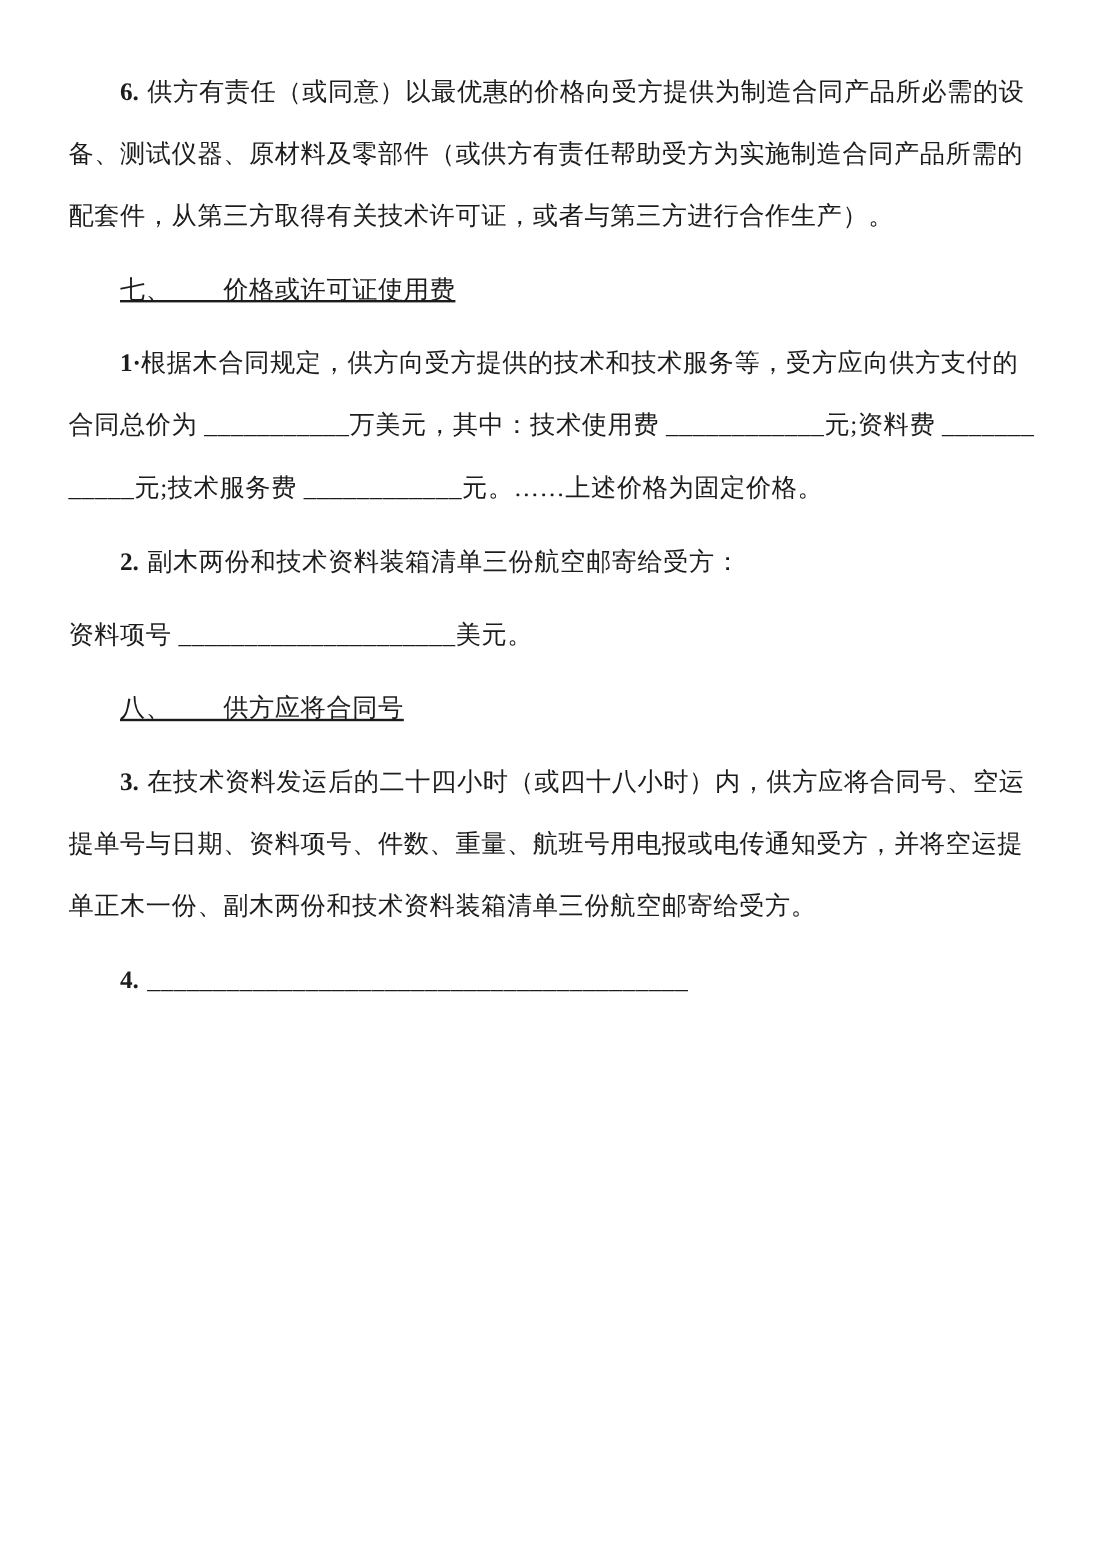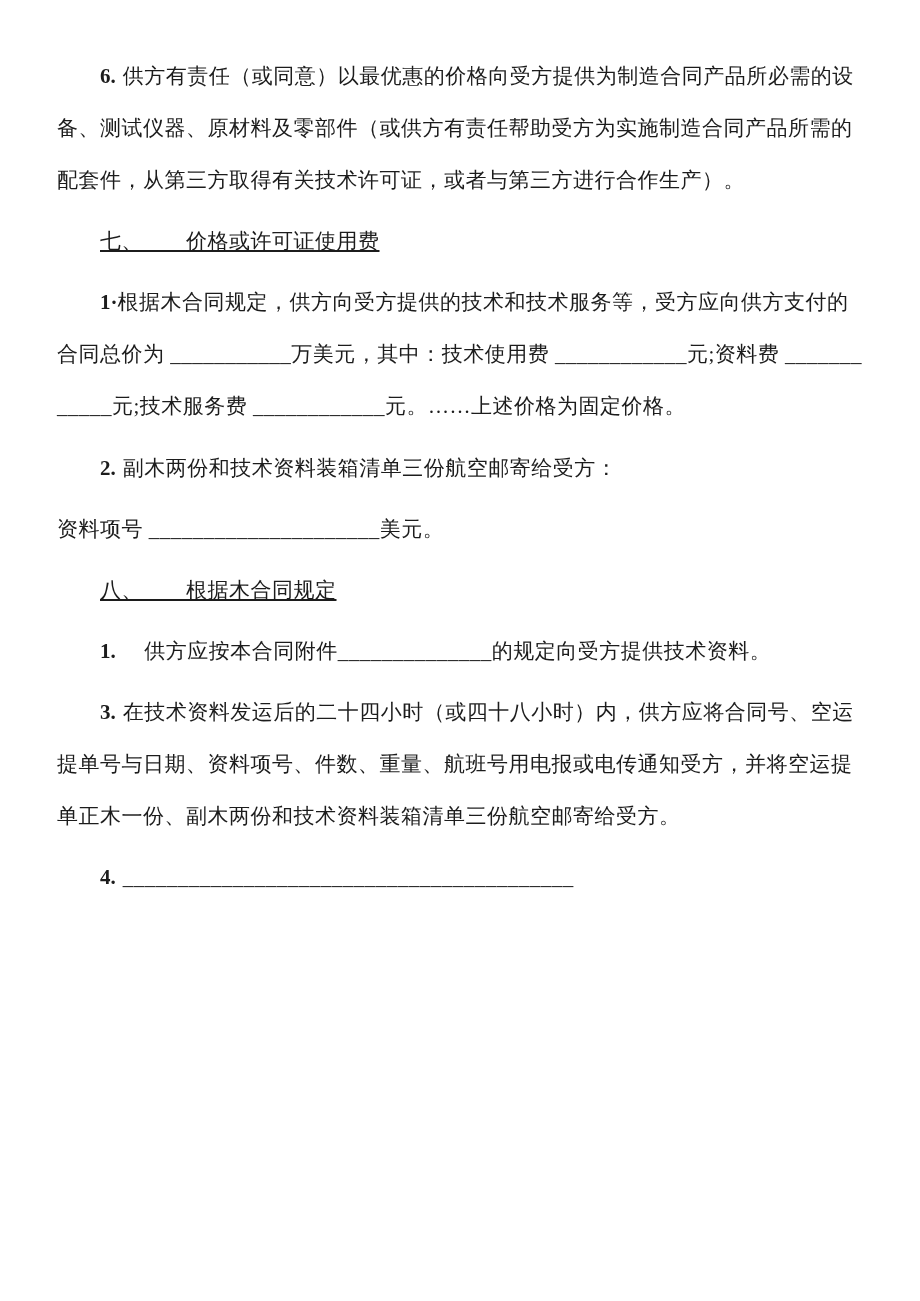--- a/index.html
+++ b/index.html
@@ -67,26 +67,23 @@
   <p class="para indent">
     <span class="marker">2.</span><span>副木两份和技术资料装箱清单三份航空邮寄给受方：</span>
   </p>
 
   <p class="para">
     <span>资料项号 _____________________美元。</span>
   </p>
 
 
   <p class="para indent heading">
-    <span>八、　　根据木合同规定</span>
+    <span>八、　　供方应将合同号</span>
   </p>
 
-  <p class="para indent">
-    <span class="marker">1.</span><span>　供方应按本合同附件______________的规定向受方提供技术资料。</span>
-  </p>
 
 
 
   <p class="para indent">
     <span class="marker">3.</span><span>在技术资料发运后的二十四小时（或四十八小时）内，供方应将合同号、空运提单号与日期、资料项号、件数、重量、航班号用电报或电传通知受方，并将空运提单正木一份、副木两份和技术资料装箱清单三份航空邮寄给受方。</span>
   </p>
 
   <p class="para indent">
     <span class="marker">4.</span><span>_________________________________________</span>
   </p>

